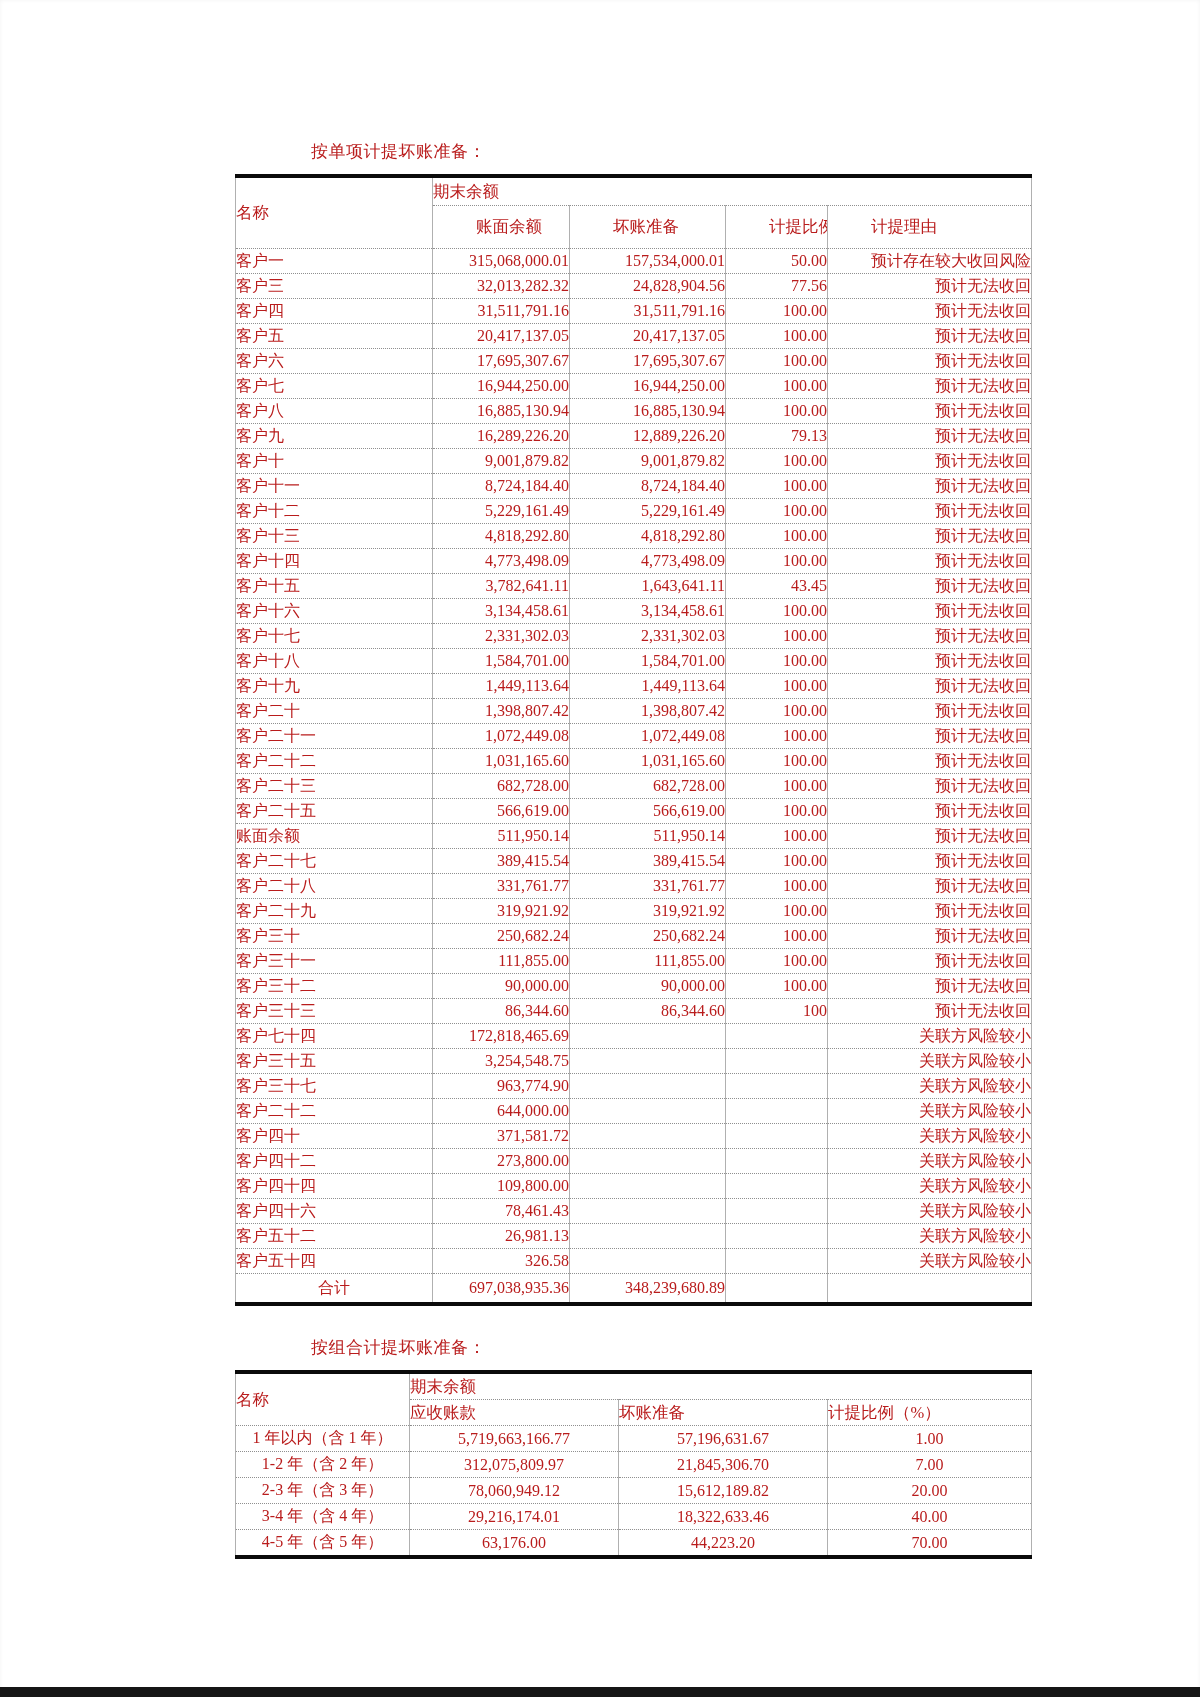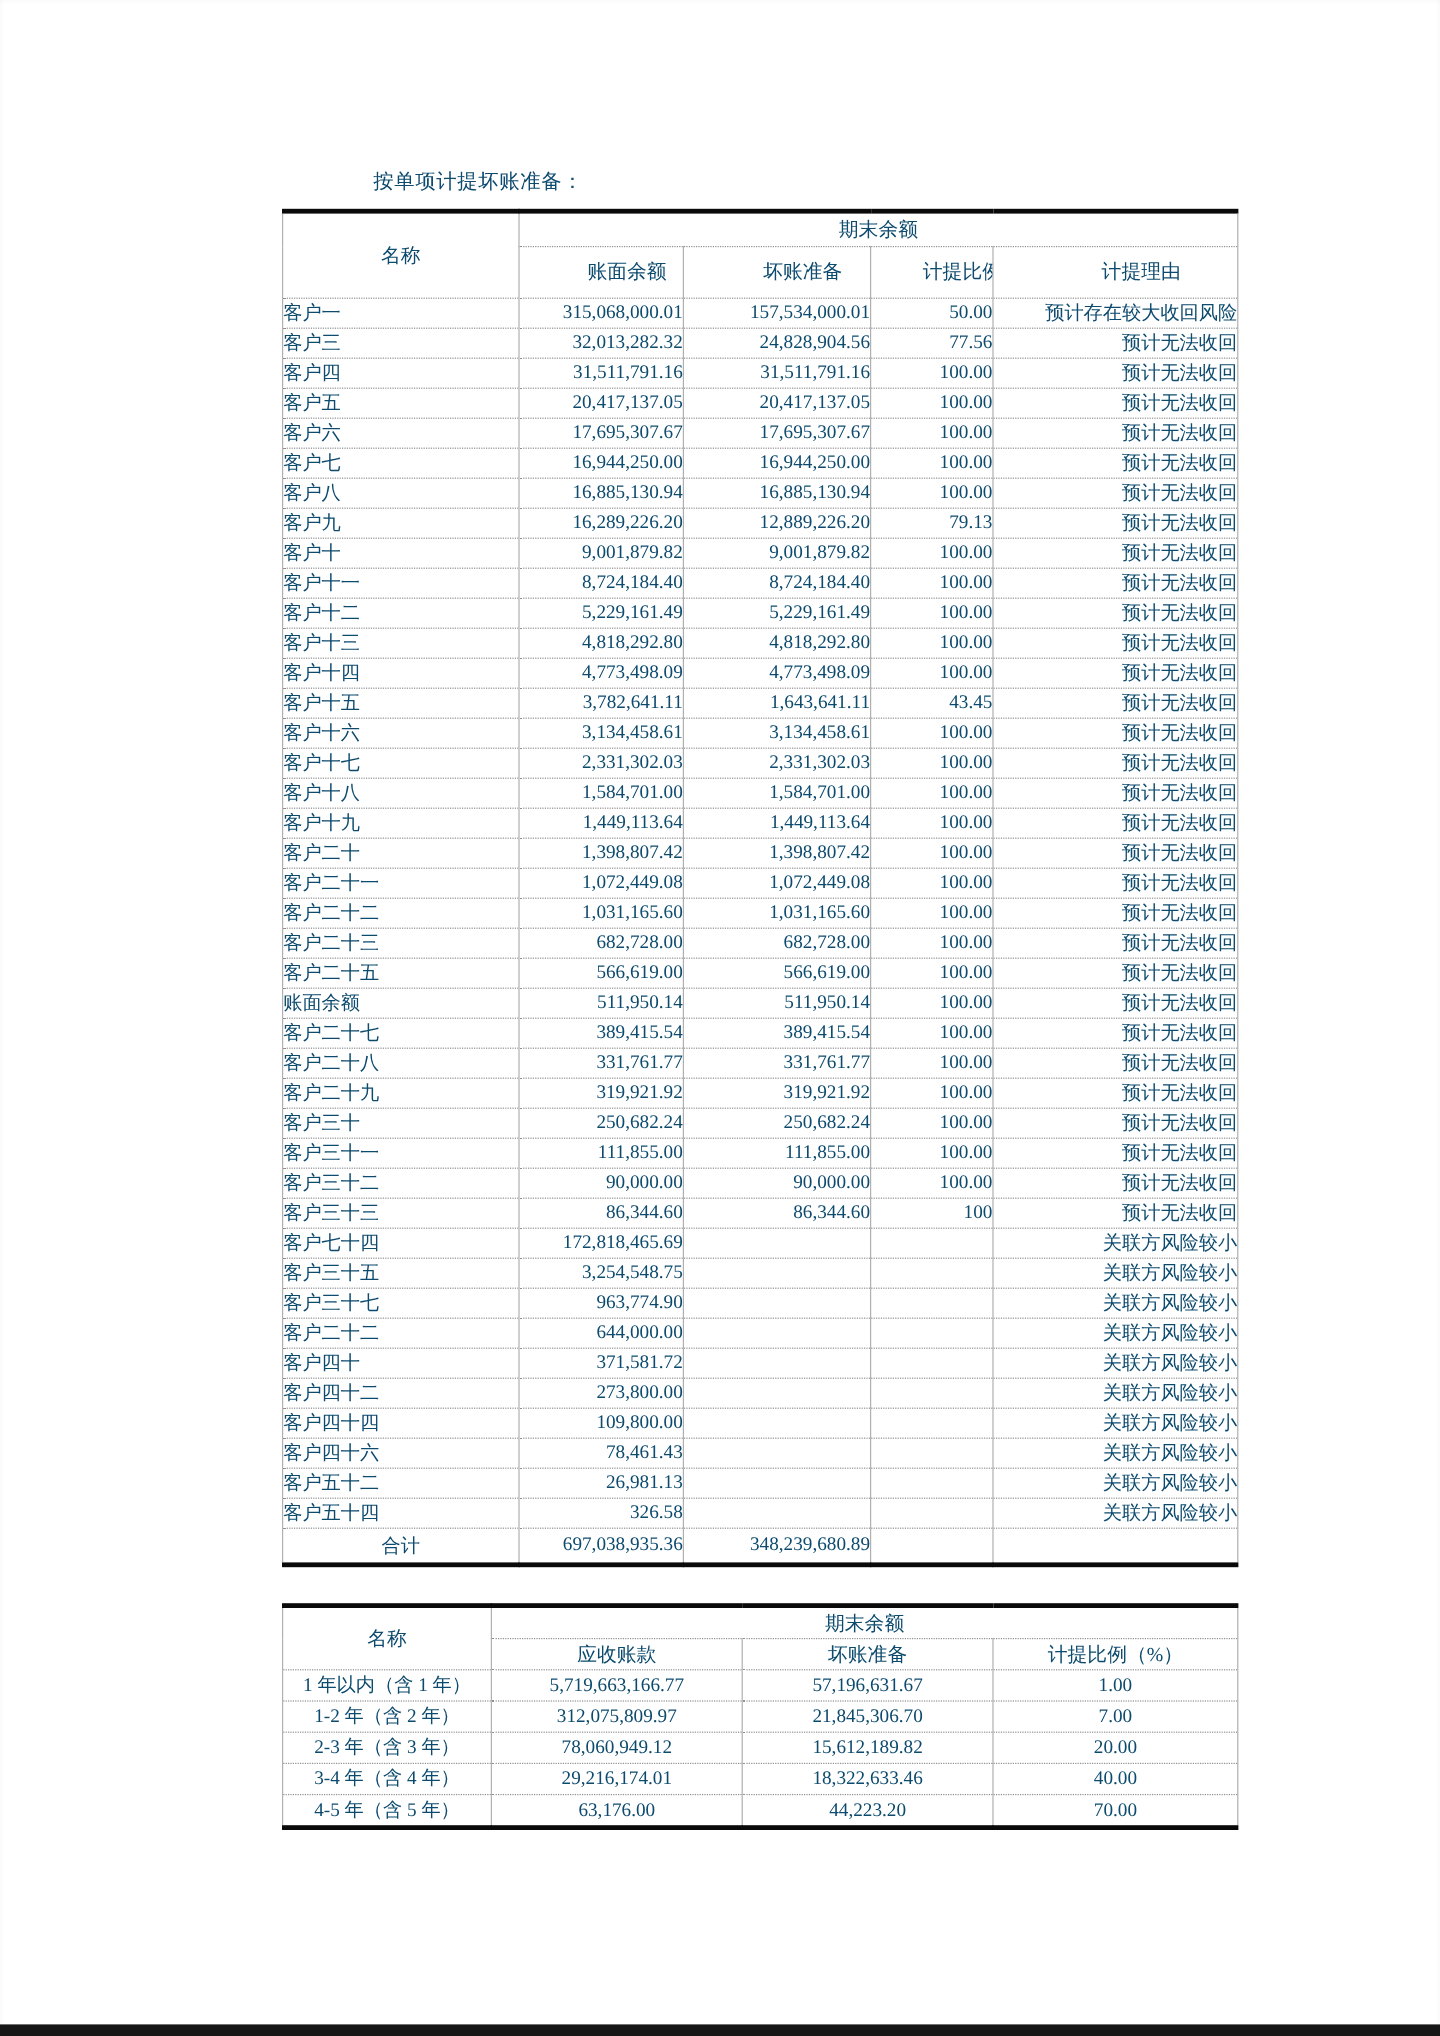--- a/index.html
+++ b/index.html
@@ -1,34 +1,34 @@
 <!DOCTYPE html>
 <html><head>
 <meta charset="utf-8">
 <style>
   html,body{margin:0;padding:0;background:#ffffff;}
   .page{
     position:relative;width:1200px;height:1697px;background:#ffffff;
-    font-family:"Liberation Serif","DejaVu Serif",serif;color:#0c4a6e;
+    font-family:"Liberation Serif","DejaVu Serif",serif;color:#b91c1c;
     overflow:hidden;box-shadow:inset 0 0 4px rgba(0,0,0,.05);
   }
   .sec{position:absolute;left:235px;width:796px;}
   #sec1{top:140px;}
   #sec2{top:1336px;}
   .tbl-title{font-size:17px;font-weight:400;margin:0 0 11px 76px;letter-spacing:.5px;}
   table.fin{
     width:796px;border-collapse:collapse;table-layout:fixed;font-size:16px;
     border-top:4px solid #0a0a0a;border-bottom:4px solid #0a0a0a;
   }
   table.fin th,table.fin td{
     border-left:1px solid #b0b0b0;border-right:1px solid #b0b0b0;
     border-top:1px dotted #8f8f8f;
     padding:0;overflow:hidden;white-space:nowrap;
   }
-  table.fin th{font-weight:400;text-align:center;vertical-align:middle;font-size:16.5px;}
+  table.fin th{font-weight:400;text-align:left;vertical-align:middle;font-size:16.5px;}
   .t1 thead tr.grp th{height:27px;}
   .t1 thead tr.sub th{height:42px;padding-left:43px;}
   .t1 tbody td{height:24px;}
   .t1 tfoot td{height:28px;}
   .t2 thead th{height:25px;}
   .t2 tbody td{height:25px;text-align:center;}
   .ratio-h{white-space:pre-line;line-height:1.25;}
   .num{text-align:right;padding-right:13px;}
   .name{text-align:left;padding-left:9px;}
   .reason{text-align:right;padding-left:9px;}
@@ -358,20 +358,21 @@
           <td class="num">697,038,935.36</td>
           <td class="num">348,239,680.89</td>
           <td class="num"></td>
           <td class="reason"></td>
         </tr>
       </tfoot>
     </table>
   </section>
 
   <section class="sec" id="sec2">
+    <h3 class="tbl-title">按组合计提坏账准备：</h3>
     <table class="fin t2">
       <colgroup>
         <col style="width:174px">
           <col style="width:209px">
           <col style="width:209px">
           <col style="width:204px">
       </colgroup>
       <thead>
         <tr>
           <th rowspan="2">名称</th>

